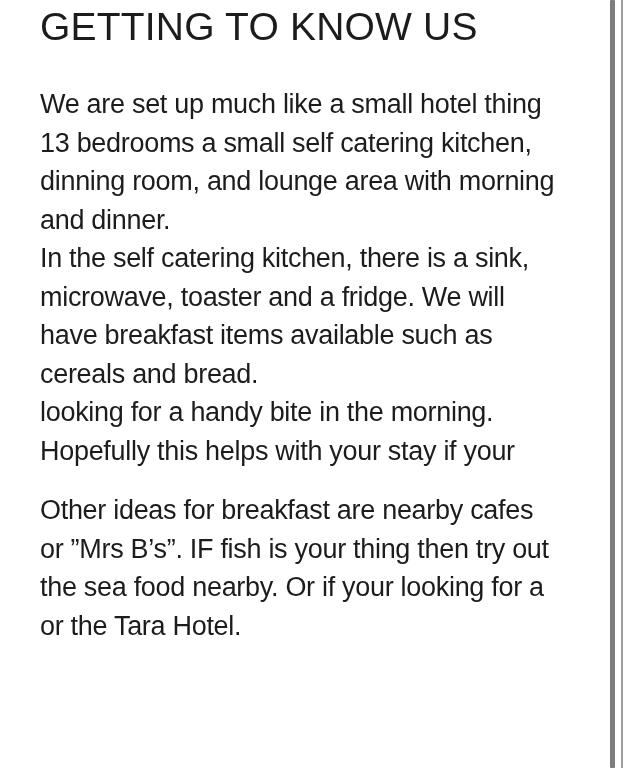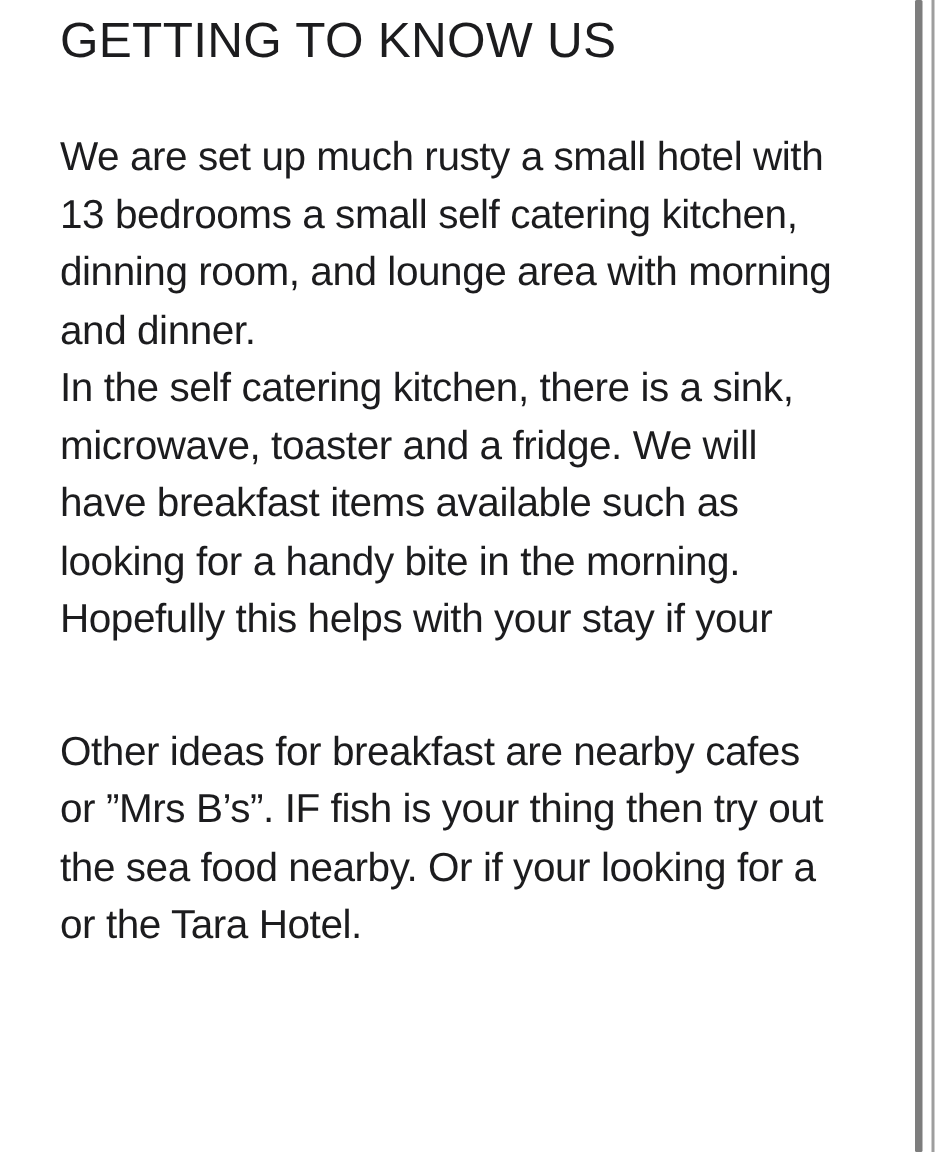--- a/index.html
+++ b/index.html
@@ -24,27 +24,27 @@
   .line {
     height: 38.5px;
     line-height: 38.5px;
     font-size: 27px;
     letter-spacing: -0.3px;
     white-space: nowrap;
   }
   .heading {
     height: 38.5px;
     line-height: 38.5px;
-    font-size: 33px;
+    font-size: 39px;
     letter-spacing: 0.2px;
     white-space: nowrap;
     margin-bottom: 38.5px; 
   }
   .paragraph-2 {
-    margin-top: 50px; 
+    margin-top: 21px; 
   }
   .scrollbar-track {
     position: absolute;
     top: 0;
     right: 8px;
     width: 5px;
     height: 768px;
     background: #7d7d7d;
     border-radius: 1px;
   }
@@ -57,27 +57,28 @@
     background: #9e9e9e;
   }
 </style>
 </head>
 <body>
 
 <div class="page">
   <div class="heading">GETTING TO KNOW US</div>
 
   <div class="paragraph-1">
-    <div class="line">We are set up much rusty a small hotel with</div>
+    <div class="line">We are set up much like a small hotel thing</div>
     <div class="line">13 bedrooms a small self catering kitchen,</div>
     <div class="line">dinning room, and lounge area with morning</div>
     <div class="line">and dinner.</div>
     <div class="line">In the self catering kitchen, there is a sink,</div>
     <div class="line">microwave, toaster and a fridge. We will</div>
     <div class="line">have breakfast items available such as</div>
+    <div class="line">cereals and bread.</div>
     <div class="line">looking for a handy bite in the morning.</div>
     <div class="line">Hopefully this helps with your stay if your</div>
   </div>
 
   <div class="paragraph-2">
     <div class="line">Other ideas for breakfast are nearby cafes</div>
     <div class="line">or ”Mrs B’s”. IF fish is your thing then try out</div>
     <div class="line">the sea food nearby. Or if your looking for a</div>
     <div class="line">or the Tara Hotel.</div>
   </div>

